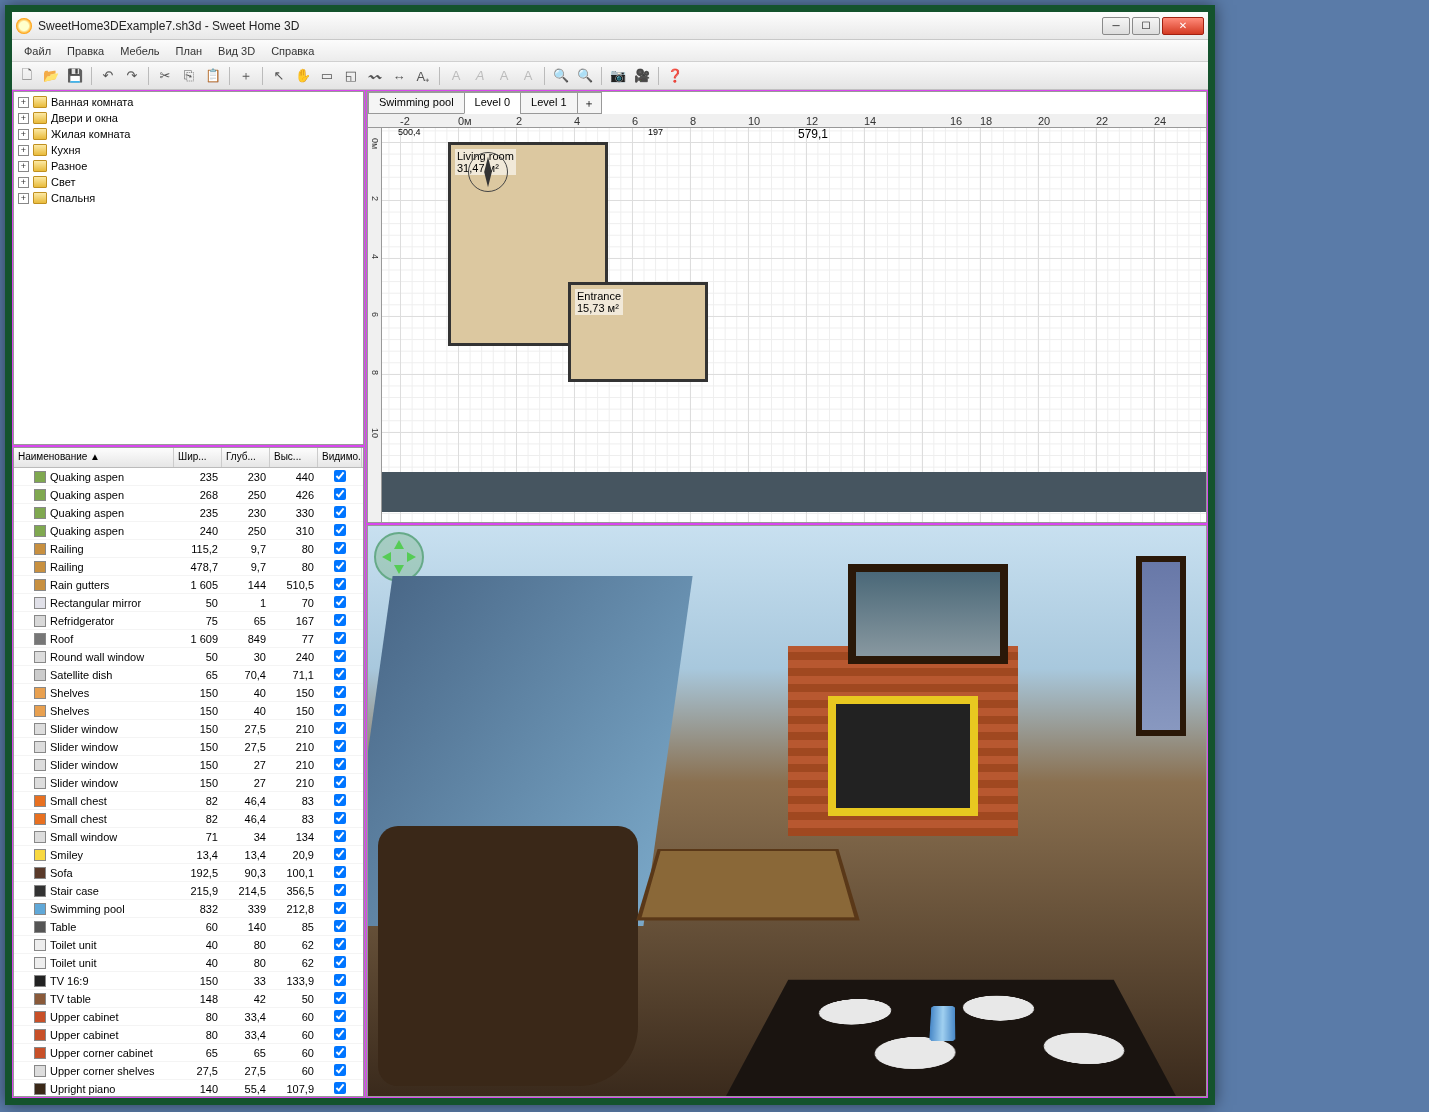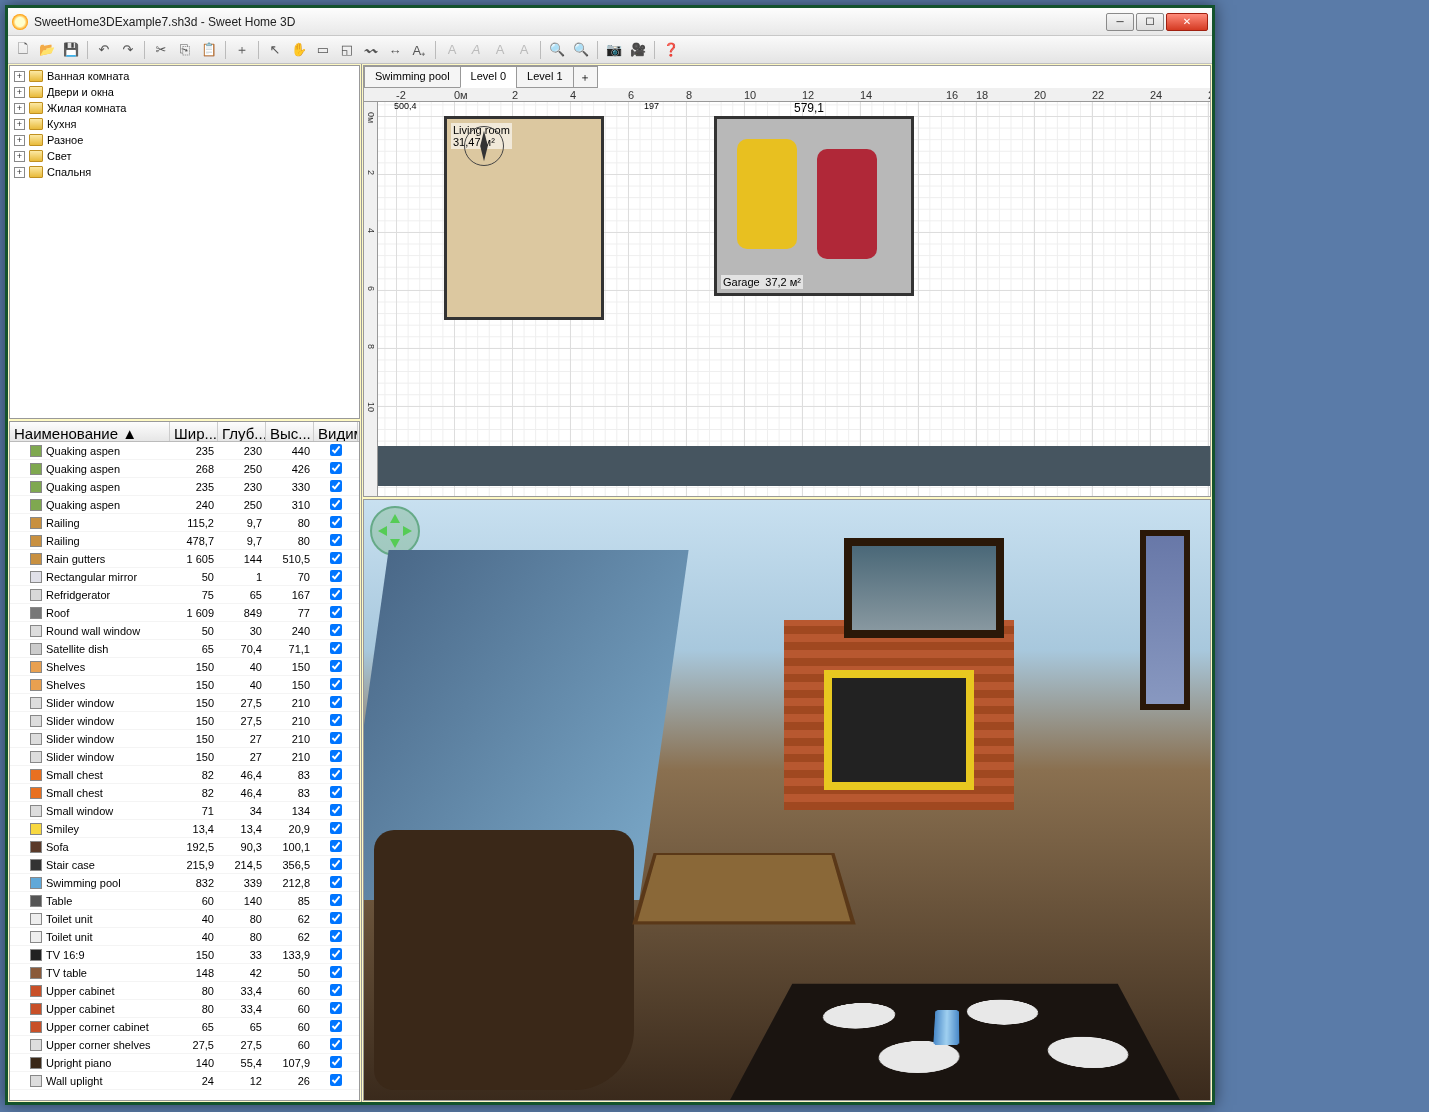--- a/index.html
+++ b/index.html
@@ -1,37 +1,37 @@
 <!DOCTYPE html>
 <html><head>
 <meta charset="utf-8">
 <style>
 * { margin: 0; padding: 0; box-sizing: border-box; font-family: Tahoma, sans-serif; font-size: 11px; }
 body { background: #5a7ba8; width: 1429px; height: 1112px; overflow: hidden; }
-.window { position: absolute; top: 5px; left: 5px; width: 1210px; height: 1100px; background: #fef9c3; border: 3px solid #14532d; box-shadow: 0 0 15px rgba(0,0,0,.5); display: flex; flex-direction: column; }
+.window { position: absolute; top: 5px; left: 5px; width: 1210px; height: 1100px; background: #d946ef; border: 7px solid #14532d; box-shadow: 0 0 15px rgba(0,0,0,.5); display: flex; flex-direction: column; }
 .titlebar { height: 28px; background: linear-gradient(to bottom, #fdfdfd, #e8e8e8); display: flex; align-items: center; padding: 0 4px; border-bottom: 1px solid #c8c8c8; }
 .titlebar .icon { width: 16px; height: 16px; background: radial-gradient(circle, #ffc 40%, #f90 70%); border-radius: 50%; margin-right: 6px; }
 .titlebar .title { flex: 1; color: #222; font-size: 12px; }
 .winbtns { display: flex; gap: 2px; }
 .winbtn { width: 28px; height: 18px; border: 1px solid #8a8a8a; background: linear-gradient(to bottom,#f5f5f5,#ddd); border-radius: 2px; display:flex; align-items:center; justify-content:center; font-size:10px; cursor:pointer;}
 .winbtn.close { background: linear-gradient(to bottom,#ff8b7a,#d43a22); color:#fff; border-color:#a02010; width:42px;}
 .menubar { height: 22px; background: linear-gradient(to bottom,#fcfcfc,#ececec); display:flex; align-items:center; padding:0 4px; border-bottom:1px solid #d0d0d0;}
 .menuitem { padding: 3px 8px; cursor:pointer; color:#333;}
 .toolbar { height: 28px; background: linear-gradient(to bottom,#fafafa,#e4e4e4); display:flex; align-items:center; padding:0 4px; gap:2px; border-bottom:1px solid #c0c0c0;}
 .tbtn { width:22px; height:22px; border:1px solid transparent; display:flex; align-items:center; justify-content:center; cursor:pointer; border-radius:2px; font-size:13px; color:#555;}
 .tsep { width:1px; height:18px; background:#bbb; margin:0 3px;}
 .content { flex:1; display:flex; overflow:hidden; }
 .leftpane { width:354px; display:flex; flex-direction:column; border-right:1px solid #999;}
 .tree { height: 354px; background:#fff; border:1px solid #999; margin:1px; overflow:auto; padding:2px;}
 .tree-row { display:flex; align-items:center; height:16px; padding-left:2px; cursor:pointer;}
 .tree-row .exp { width:11px; height:11px; border:1px solid #888; background:#fff; display:flex; align-items:center; justify-content:center; font-size:9px; line-height:1; margin-right:4px; color:#333;}
 .tree-row .fld { width:14px; height:12px; background: linear-gradient(to bottom,#fce9a4,#e8ba3a); border:1px solid #c09020; border-radius:1px; margin-right:4px;}
 .furniture { flex:1; display:flex; flex-direction:column; border:1px solid #999; margin:1px; overflow:hidden;}
 .fhead { display:flex; background: linear-gradient(to bottom,#fdfdfd,#e6e6e6); border-bottom:1px solid #bbb; height:20px;}
-.fhead div { padding:3px 4px; border-right:1px solid #ccc; overflow:hidden; white-space:nowrap; font-size:15px;}
+.fhead div { padding:3px 4px; border-right:1px solid #ccc; overflow:hidden; white-space:nowrap; font-size:10px;}
 .fbody { flex:1; overflow-y:scroll; background:#fff;}
 .frow { display:flex; height:18px; align-items:center; border-bottom:1px solid #f4f4f4;}
 .frow > div { padding:0 4px; overflow:hidden; white-space:nowrap; text-overflow:ellipsis;}
 .fc0 { width:160px; display:flex; align-items:center;}
 .fc1,.fc2,.fc3 { width:48px; text-align:right;}
 .fc4 { width:44px; text-align:center;}
 .swatch { width:12px; height:12px; margin:0 4px 0 16px; border:1px solid #888; display:inline-block;}
 .rightpane { flex:1; display:flex; flex-direction:column;}
 .plan { height:432px; background:#fff; border:1px solid #999; margin:1px; position:relative; overflow:hidden;}
 .tabs { position:absolute; top:0; left:0; display:flex; background:#eee; height:22px; z-index:3;}
@@ -66,20 +66,28 @@
   <div class="titlebar">
     <div class="icon"></div>
     <div class="title">SweetHome3DExample7.sh3d - Sweet Home 3D</div>
     <div class="winbtns">
       <div class="winbtn">─</div>
       <div class="winbtn">☐</div>
       <div class="winbtn close">✕</div>
     </div>
   </div>
 
+  <div class="menubar">
+    <div class="menuitem">Файл</div>
+    <div class="menuitem">Правка</div>
+    <div class="menuitem">Мебель</div>
+    <div class="menuitem">План</div>
+    <div class="menuitem">Вид 3D</div>
+    <div class="menuitem">Справка</div>
+  </div>
 
   <div class="toolbar">
     <div class="tbtn">🗋</div>
     <div class="tbtn">📂</div>
     <div class="tbtn">💾</div>
     <div class="tsep"></div>
     <div class="tbtn">↶</div>
     <div class="tbtn">↷</div>
     <div class="tsep"></div>
     <div class="tbtn">✂</div>
@@ -558,24 +566,22 @@
         <div class="grid"></div>
         <div class="compass">
           <svg viewBox="0 0 40 40">
               <path d="M20 4 L24 20 L20 36 L16 20 Z" fill="#333"></path>
             </svg>
         </div>
         <div class="floorplan">
           <div class="rm" style="left:0;top:0;width:160px;height:204px;background:#dcc8a0">
             <span class="label"><span>Living room</span><br><span>31,47 м²</span></span>
           </div>
-          <div class="rm" style="left:270px;top:0;width:200px;height:180px;background:#b8b8b8">
-            <div style="position:absolute;left:20px;top:20px;width:60px;height:110px;background:#e8c020;border-radius:10px"></div>
-            <div style="position:absolute;left:100px;top:30px;width:60px;height:110px;background:#b02838;border-radius:10px"></div>
-            <span class="label" style="position:absolute;bottom:4px;left:4px"><span>Garage</span>&nbsp;&nbsp;<span>37,2 м²</span></span>
+          <div class="rm" style="left:120px;top:140px;width:140px;height:100px;background:#dcc8a0">
+            <span class="label"><span>Entrance</span><br><span>15,73 м²</span></span>
           </div>
           <div style="position:absolute;left:-50px;top:-15px;font-size:9px">500,4</div>
           <div style="position:absolute;left:200px;top:-15px;font-size:9px">197</div>
           <div style="position:absolute;left:350px;top:-15px;font-size:12px">579,1</div>
         </div>
         <div style="position:absolute;bottom:10px;left:14px;right:0;height:40px;background:#465560"></div>
       </div>
 
       <div class="view3d">
         <div class="nav3d">

